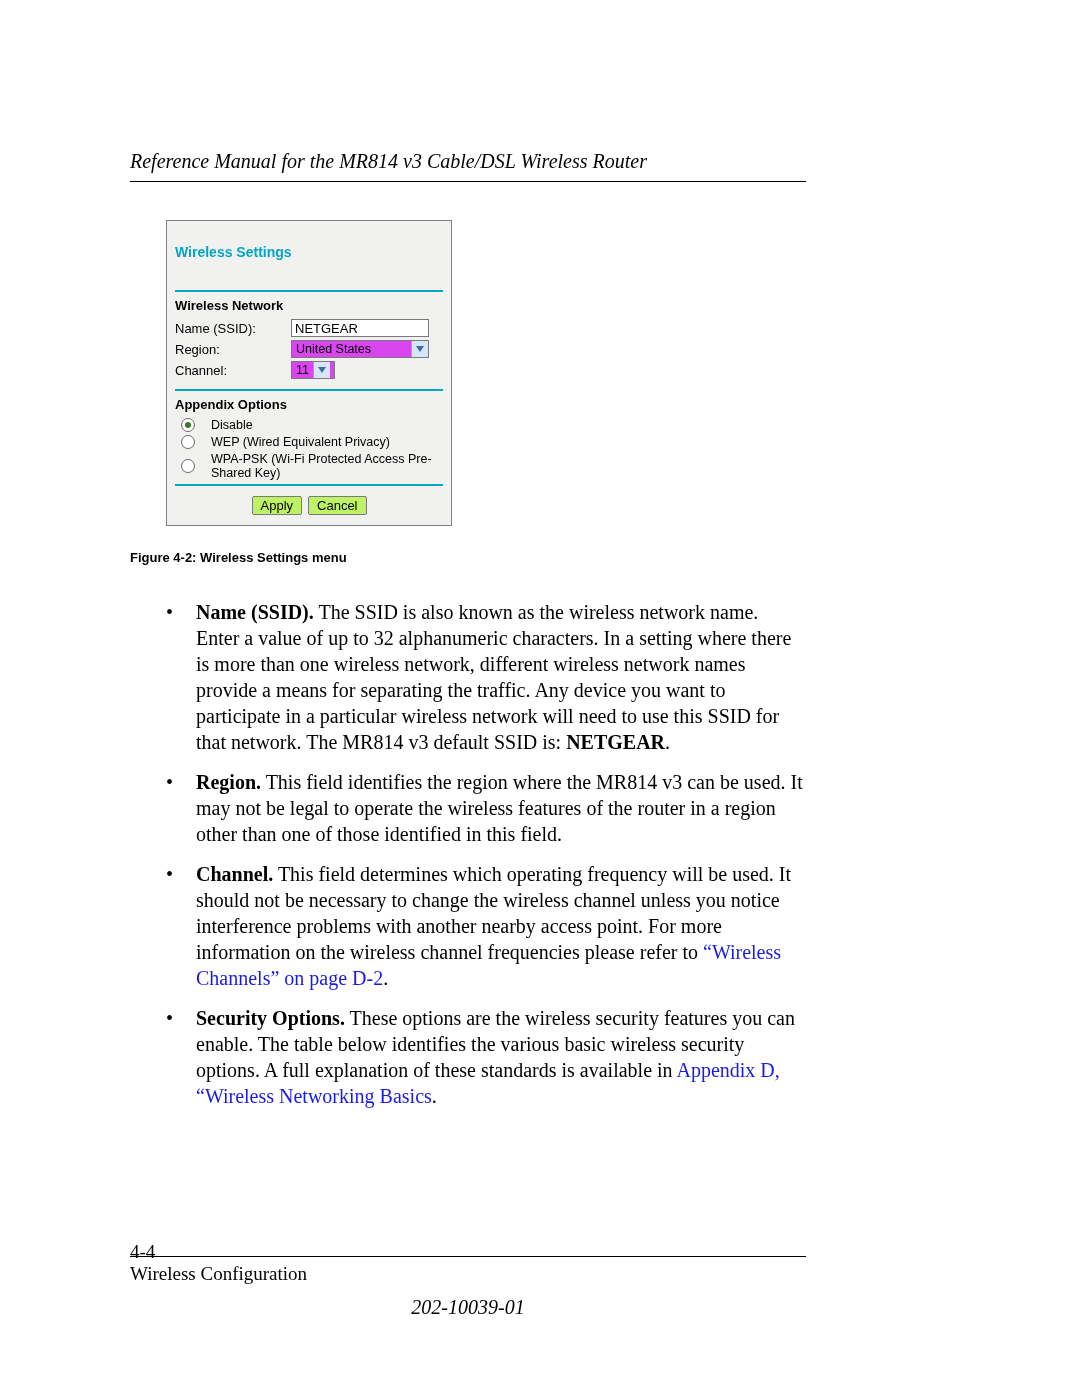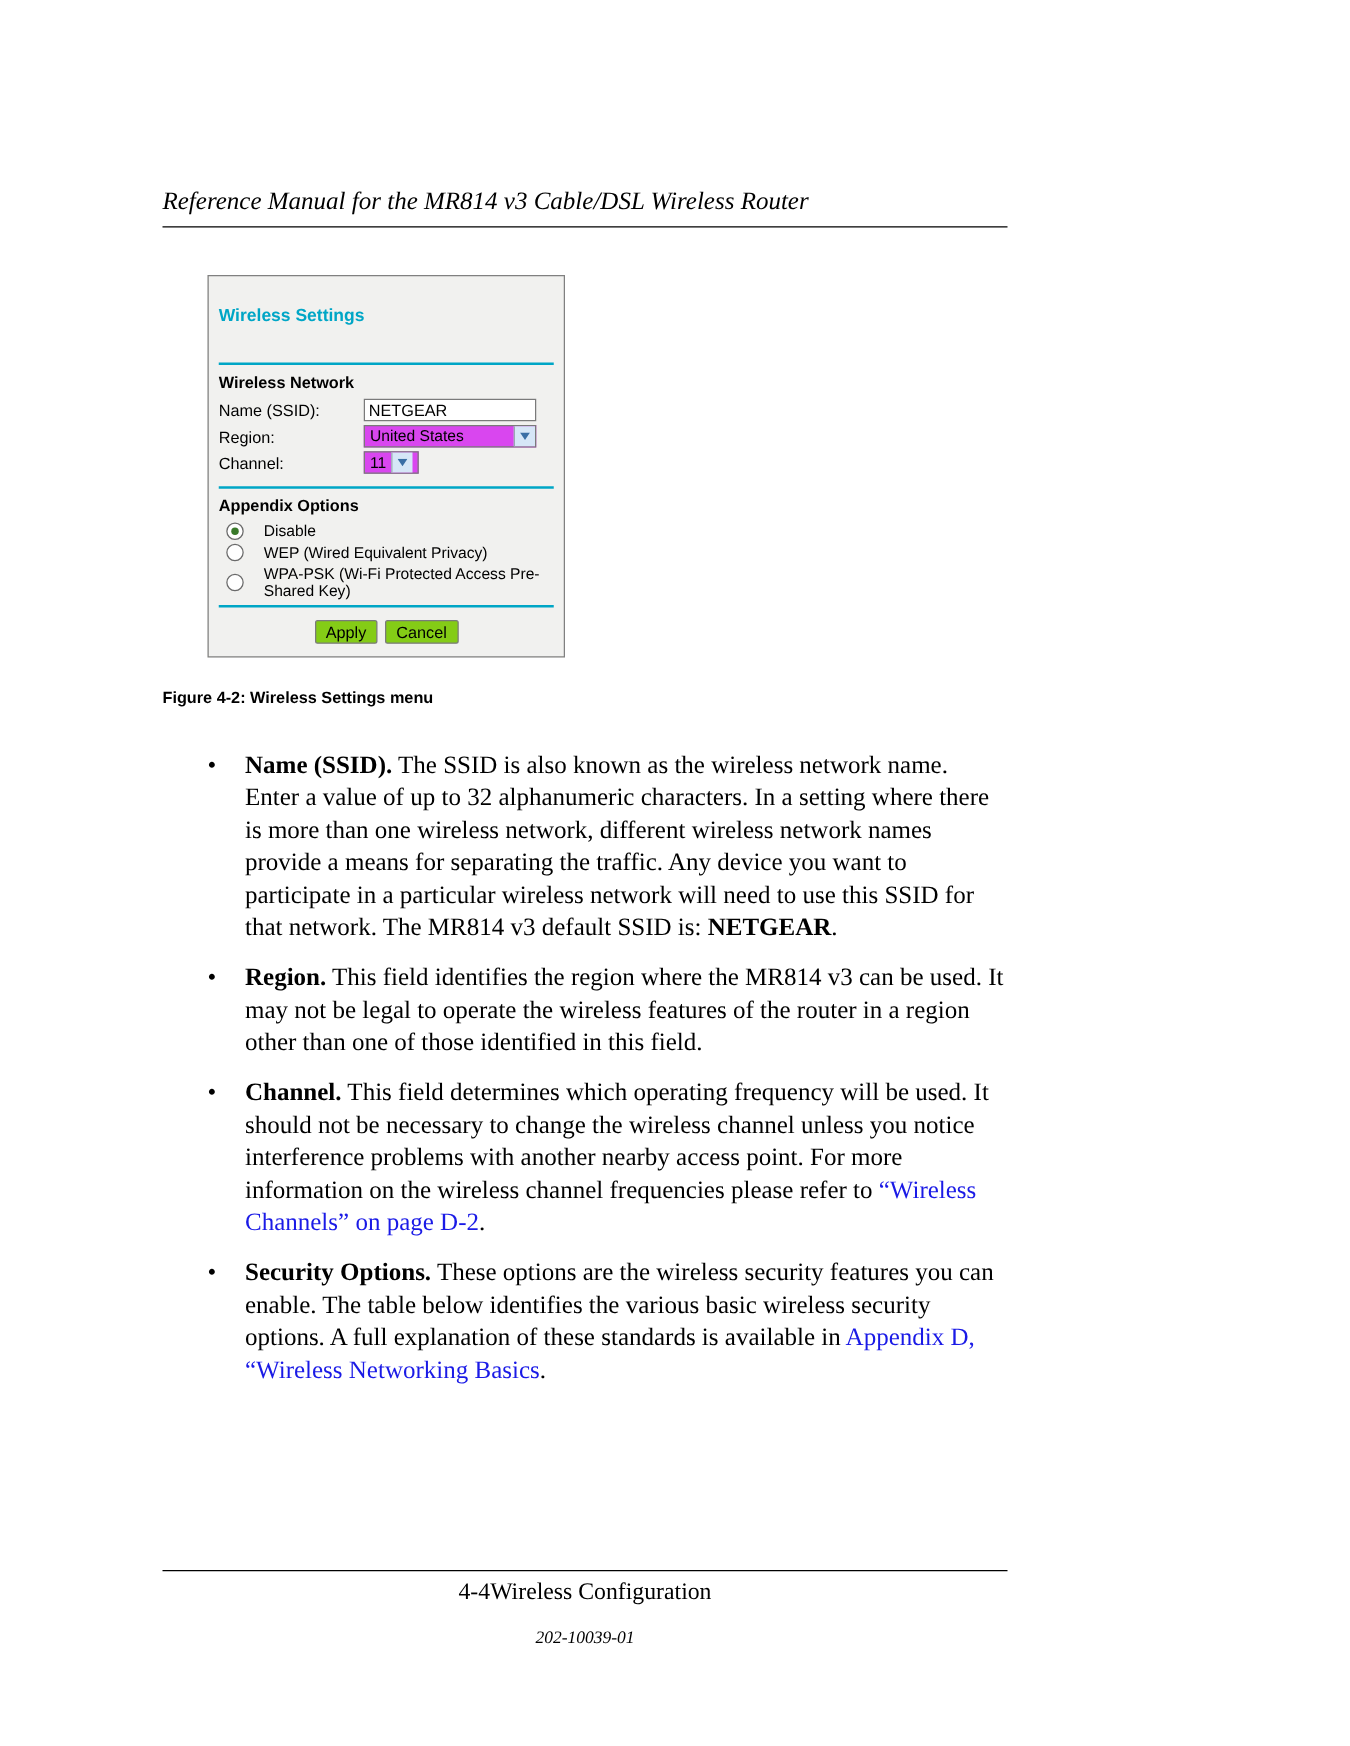--- a/index.html
+++ b/index.html
@@ -126,21 +126,21 @@
   .panel-btnrow {
     display: flex;
     justify-content: center;
     gap: 6px;
     margin-top: 10px;
   }
   .panel-btn {
     font-family: Arial, Helvetica, sans-serif;
     font-size: 13px;
     padding: 1px 8px;
-    background: #84cc16;
+    background: #bef264;
     border: 1px solid #7a7a7a;
     border-radius: 2px;
   }
 
   
   .fig-caption {
     margin: 22px 0 34px 0;
     font-family: Arial, Helvetica, sans-serif;
     font-weight: bold;
     font-size: 13px;
@@ -174,28 +174,29 @@
     bottom: 140px;
     border-top: 1px solid #000;
   }
   .footer-line {
     position: absolute;
     left: 130px; right: 130px;
     bottom: 112px;
     display: flex;
     justify-content: center;
     font-size: 19px;
+    flex-direction: column;
   }
   .doc-num {
     position: absolute;
     left: 0; right: 0;
     bottom: 78px;
     text-align: center;
     font-style: italic;
-    font-size: 14px;
+    font-size: 20px;
   }
 </style>
 </head>
 <body>
 
 <div class="page">
 
   <div class="running-head">Reference Manual for the MR814 v3 Cable/DSL Wireless Router</div>
 
   <div class="panel-wrap">

